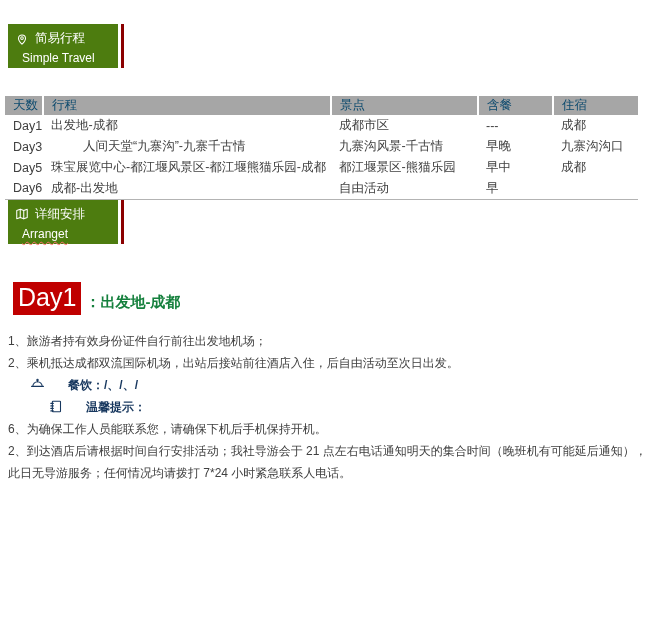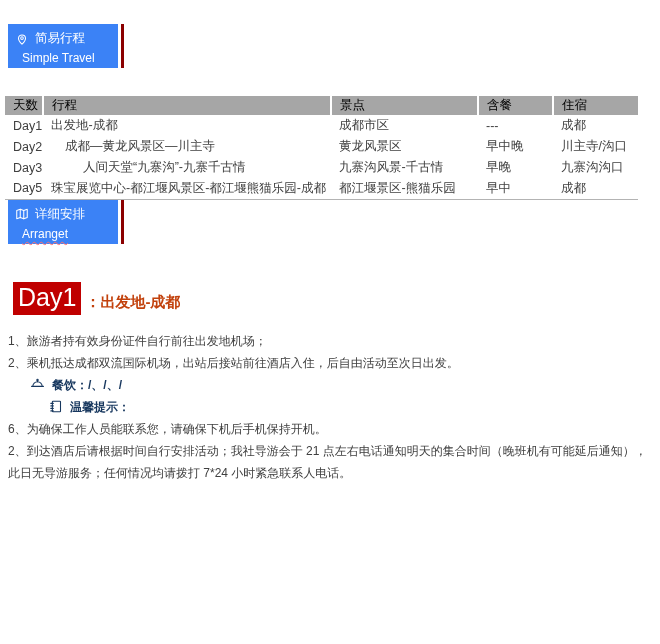--- a/index.html
+++ b/index.html
@@ -1,50 +1,50 @@
 <!DOCTYPE html>
 <html><head>
 <meta charset="utf-8">
 <style>
   * { margin:0; padding:0; box-sizing:border-box; }
   body { font-family:"Liberation Sans","DejaVu Sans",sans-serif; background:#fff; }
   .page { position:relative; width:660px; height:644px; background:#fff; overflow:hidden; }
 
   
   .badge-row { display:flex; margin-left:8px; }
-  .badge-box { width:110px; height:44px; background:#3b82f6; color:#fff; padding:6px 4px 4px 7px; }
+  .badge-box { width:110px; height:44px; background:#4d7c0f; color:#fff; padding:6px 4px 4px 7px; }
   .badge-line1 { display:flex; align-items:center; gap:6px; font-size:12.5px; }
   .badge-line2 { margin-top:4px; padding-left:7px; font-size:12px; }
   .badge-bar { width:3px; height:44px; background:#8b0000; margin-left:3px; }
   .squiggle { text-decoration:underline wavy #ff6e6e; text-decoration-thickness:1px; text-underline-offset:3px; }
   .badge-icon svg { display:block; width:14px; height:14px; stroke:#fff; fill:none; stroke-width:1.8; stroke-linecap:round; stroke-linejoin:round; }
 
   .m-top-badge1 { margin-top:24px; }
   .m-top-badge2 { margin-top:0; }
 
   
   table.itin { margin:28px 0 0 5px; width:633px; border-collapse:collapse; table-layout:fixed;
                font-size:12.5px; color:#404040; border-bottom:1px solid #b3b3b3; }
-  table.itin th { background:#a6a6a6; color:#000000; font-weight:normal; text-align:left;
+  table.itin th { background:#a6a6a6; color:#0c4a6e; font-weight:normal; text-align:left;
                   height:19px; padding:0 0 0 8px; border-left:2px solid #fff; font-size:12.5px; }
   table.itin th:first-child { border-left:none; }
   table.itin td { height:21px; padding:0 0 0 8px; white-space:nowrap; overflow:hidden; }
   td.c-route { padding-left:12px; }
   tr.ind2 td.c-route { padding-left:22px; }
   tr.ind3 td.c-route { padding-left:40px; }
 
   
   .day-heading { display:flex; align-items:center; margin:38px 0 0 13px; }
   .day-chip { background:#c00000; color:#fff; font-size:25px; line-height:1; padding:3px 5px 5px 5px; }
-  .day-title { color:#c2410c; font-weight:bold; font-size:15px; margin-left:4px; padding-top:8px; }
+  .day-title { color:#15803d; font-weight:bold; font-size:15px; margin-left:4px; padding-top:8px; }
 
   
   .content { margin:15px 0 0 8px; width:646px; font-size:12px; color:#404040; line-height:22px; }
   .content p { margin:0; }
-  .info-line { display:flex; align-items:center; gap:7px; color:#17375e; font-weight:bold; }
+  .info-line { display:flex; align-items:center; gap:23px; color:#17375e; font-weight:bold; }
   .info-line.meals, .info-line.hotel { padding-left:22px; }
   .info-line.tips { padding-left:40px; }
   .info-icon svg { display:block; width:15px; height:15px; stroke:#17375e; fill:none; stroke-width:1.7; stroke-linecap:round; stroke-linejoin:round; }
 </style>
 </head>
 <body>
 
 <div class="page">
 
   <div class="badge-row m-top-badge1">
@@ -81,40 +81,40 @@
       </tr>
     </thead>
     <tbody>
       <tr>
         <td>Day1</td>
         <td class="c-route">出发地-成都</td>
         <td>成都市区</td>
         <td>---</td>
         <td>成都</td>
       </tr>
-      <tr class="ind2">
-        <td>Day2</td>
-        <td class="c-route">成都—黄龙风景区—川主寺</td>
-        <td>黄龙风景区</td>
-        <td>早中晚</td>
-        <td>川主寺/沟口</td>
-      </tr>
       <tr class="ind3">
         <td>Day3</td>
         <td class="c-route">人间天堂“九寨沟”-九寨千古情</td>
         <td>九寨沟风景-千古情</td>
         <td>早晚</td>
         <td>九寨沟沟口</td>
       </tr>
       <tr>
         <td>Day5</td>
         <td class="c-route">珠宝展览中心-都江堰风景区-都江堰熊猫乐园-成都</td>
         <td>都江堰景区-熊猫乐园</td>
         <td>早中</td>
         <td>成都</td>
+      </tr>
+      <tr>
+        <td>Day6</td>
+        <td class="c-route">成都-出发地</td>
+        <td>自由活动</td>
+        <td>早</td>
+        <td></td>
       </tr>
     </tbody>
   </table>
 
   <div class="badge-row m-top-badge2">
     <div class="badge-box">
       <div class="badge-line1">
         <span class="badge-icon">
           <svg viewBox="0 0 24 24">
               <path d="M3 6l6-2 6 2 6-2v14l-6 2-6-2-6 2z"></path>

